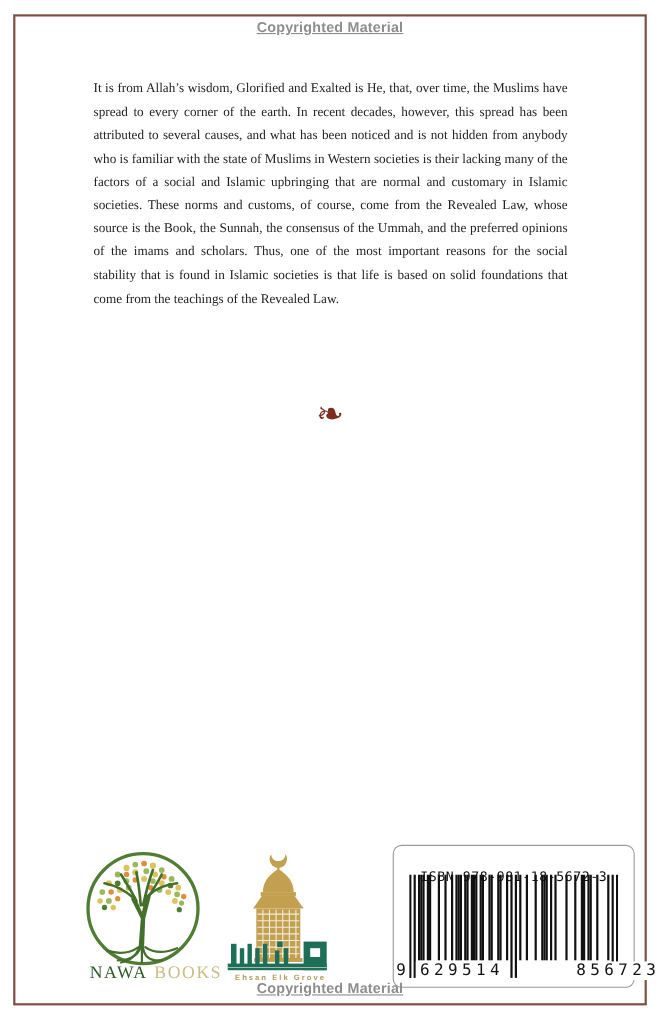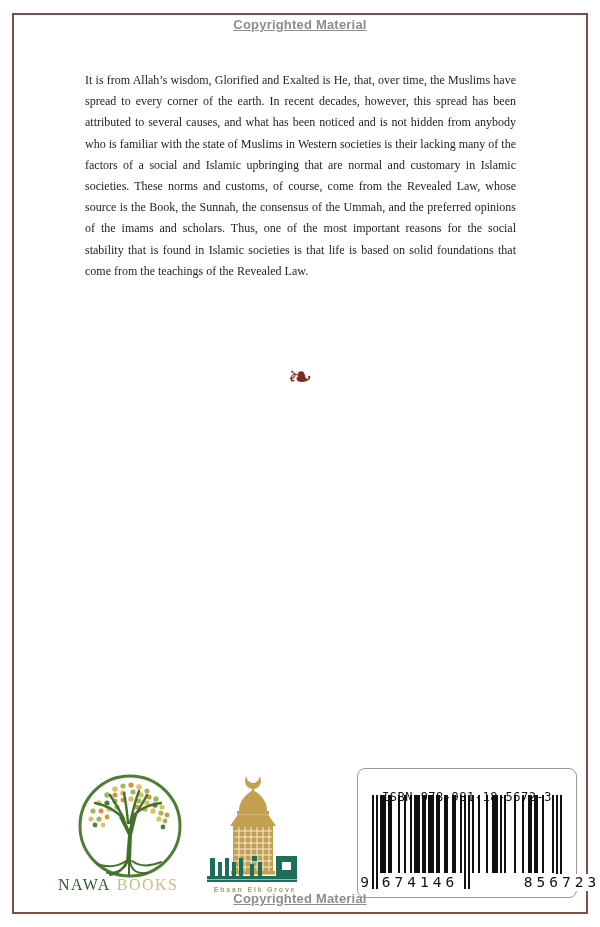--- a/index.html
+++ b/index.html
@@ -28,21 +28,21 @@
     font-size: 12px; line-height: 21.2px; text-align: justify;
     color: var(--ink, #1e1e1e);
   }
   .ornament {
     position: absolute; left: 0; right: 0; top: 360px; text-align: center;
     font-family: "DejaVu Sans", sans-serif;
     font-size: 30px; line-height: 34px; color: var(--ornament, #7b2d1e);
   }
   .nawa-logo { position: absolute; left: 77px; top: 773px; width: 106px; height: 106px; }
   .nawa-wordmark {
-    position: absolute; left: 58px; top: 876px; width: 144px; text-align: left;
+    position: absolute; left: 58px; top: 876px; width: 144px; text-align: right;
     font-family: "Liberation Serif", serif; font-size: 16px; letter-spacing: 1.5px;
     white-space: nowrap;
   }
   .nawa-word1 { color: var(--nawa_text_green, #2e5b28); }
   .nawa-word2 { color: var(--books_tan, #cbbc83); margin-left: 6px; }
   .ehsan-logo { position: absolute; left: 206px; top: 770px; width: 96px; height: 118px; }
   .ehsan-caption {
     position: absolute; left: 195px; top: 886px; width: 120px; text-align: center;
     font-size: 7px; font-weight: 700; letter-spacing: 1.8px;
     color: var(--caption_gold, #b29b5e); white-space: nowrap;
@@ -230,20 +230,20 @@
           <rect x="156" y="0" width="2" height="78"></rect>
           <rect x="158" y="0" width="2" height="78"></rect>
           <rect x="162" y="0" width="2" height="78"></rect>
           <rect x="164" y="0" width="2" height="78"></rect>
           <rect x="170" y="0" width="2" height="78"></rect>
           <rect x="180" y="0" width="2" height="78"></rect>
           <rect x="184" y="0" width="2" height="94"></rect>
           <rect x="188" y="0" width="2" height="94"></rect>
         </svg>
       <div class="bc-digits bc-first">9</div>
-      <div class="bc-digits bc-left">674146</div>
+      <div class="bc-digits bc-left">629514</div>
       <div class="bc-digits bc-right">856723</div>
     </div>
   </div>
 
   <div class="copyright-banner copyright-bottom">Copyrighted Material</div>
 
 </div>
 
 </body></html>

